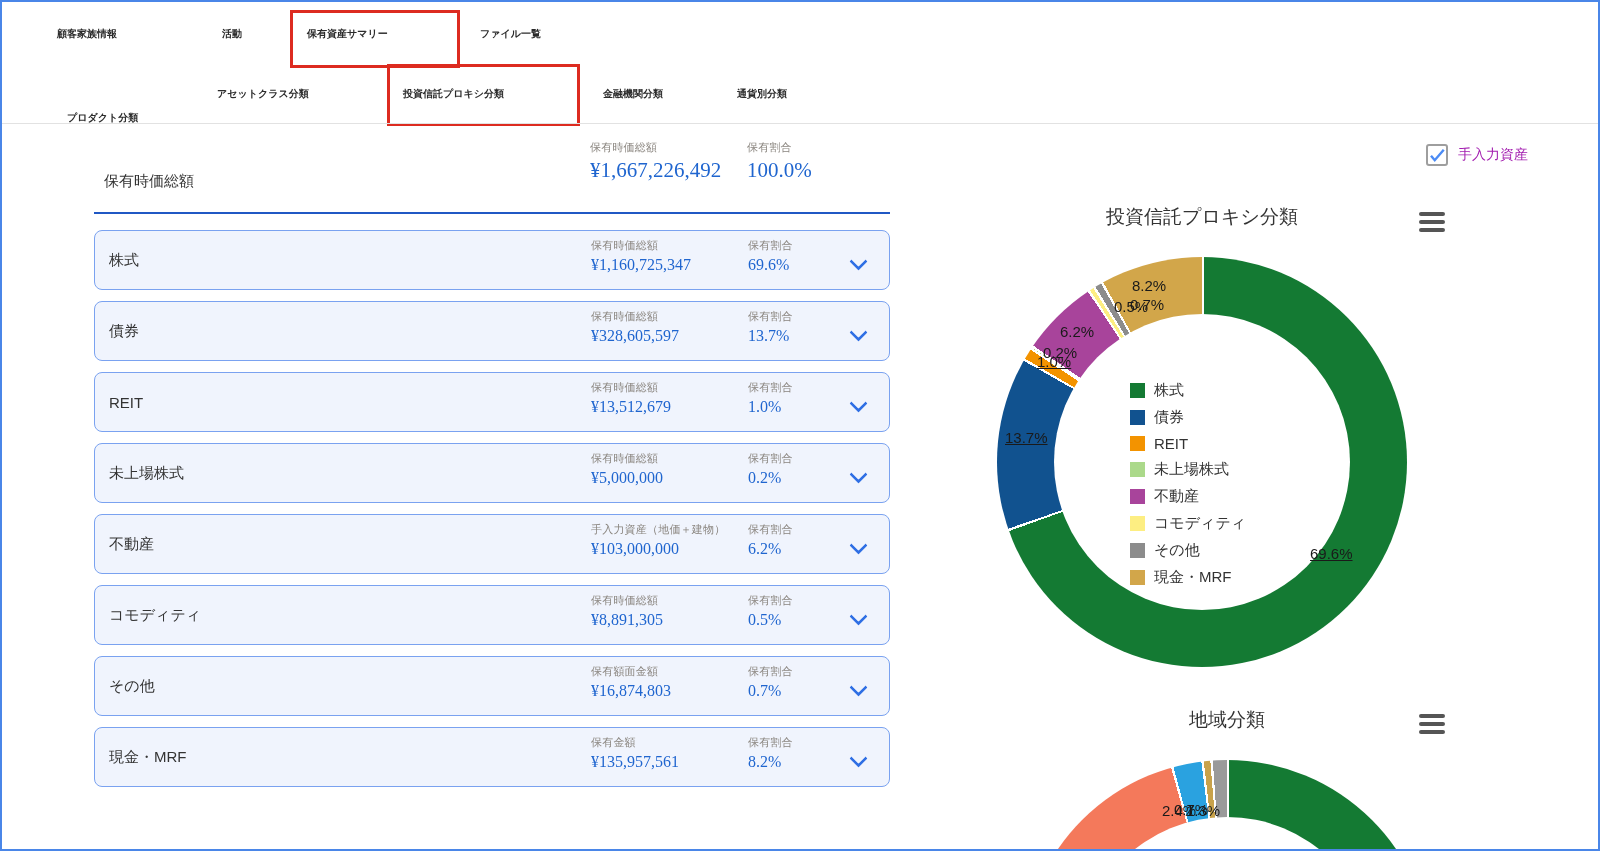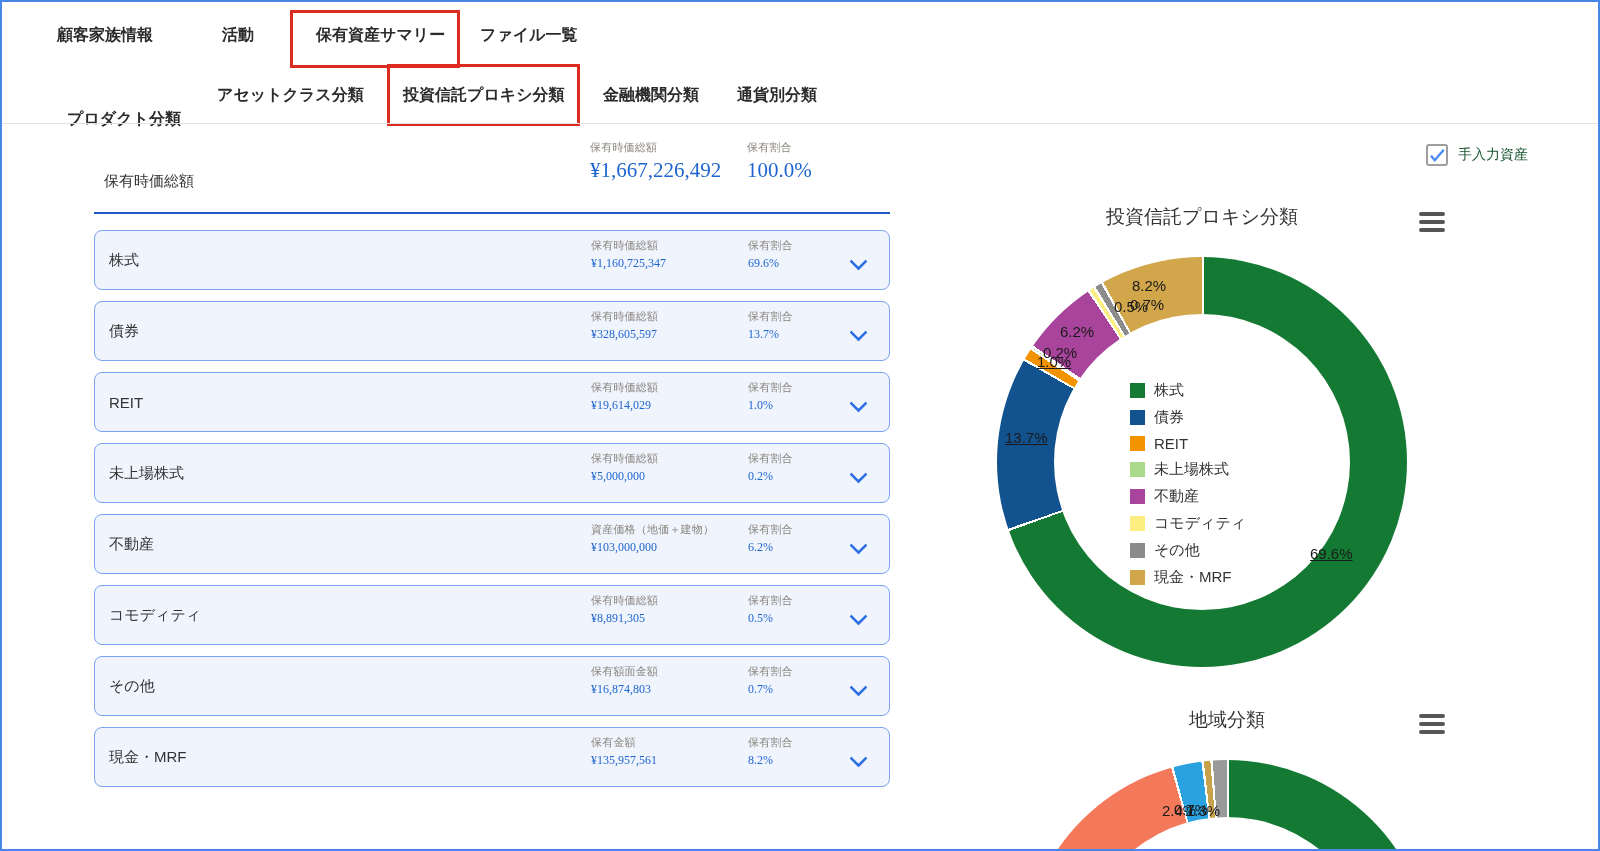--- a/index.html
+++ b/index.html
@@ -2,43 +2,43 @@
 <html><head>
 <meta charset="utf-8">
 <style>
   html,body{margin:0;padding:0;background:#fff;}
   #page{
     position:relative;width:1600px;height:851px;box-sizing:border-box;
     border:2px solid #4a86e8;background:#fff;overflow:hidden;
     font-family:"Liberation Sans",sans-serif;color:#222;
   }
   
-  .tab{position:absolute;font-size:16px;font-weight:600;color:#2b2b2b;white-space:nowrap;cursor:pointer;line-height:20px;}
+  .tab{position:absolute;font-size:10px;font-weight:600;color:#2b2b2b;white-space:nowrap;cursor:pointer;line-height:20px;font-family:Liberation Mono, monospace;}
   .tabs-divider{position:absolute;left:0;top:121px;width:1596px;height:1px;background:#e2e2e2;}
   .annotation{position:absolute;border:3px solid #dd2b20;background:transparent;}
   
   .summary-title{position:absolute;left:102px;top:170px;font-size:15px;color:#333;font-weight:500;}
   .mini-label{font-size:11px;color:#8a857f;letter-spacing:0.2px;white-space:nowrap;}
   .big-value{font-family:"Liberation Serif",serif;font-size:21px;color:#1f65cf;white-space:nowrap;margin-top:3px;}
   .val-group{position:absolute;display:flex;flex-direction:column;}
   .summary-underline{position:absolute;left:92px;top:210px;width:796px;height:2px;background:#2058c4;}
   .asset-card{
     position:absolute;left:92px;width:796px;height:60px;box-sizing:border-box;
     background:#f0f4fd;border:1px solid #7aa2f0;border-radius:8px;cursor:pointer;
   }
   .asset-name{position:absolute;left:14px;top:50%;transform:translateY(-50%);font-size:15px;color:#333;}
   .card-amount{position:absolute;left:496px;top:7px;display:flex;flex-direction:column;}
   .card-ratio{position:absolute;left:653px;top:7px;display:flex;flex-direction:column;}
-  .card-amount .big-value,.card-ratio .big-value{font-size:12px;}
+  .card-amount .big-value,.card-ratio .big-value{font-size:16px;}
   .chev-btn{position:absolute;right:20px;top:50%;transform:translateY(-50%);width:22px;height:22px;background:transparent;border:none;cursor:pointer;padding:0;}
   .chev{display:block;width:10px;height:10px;margin:2px auto 0;border-right:3px solid #2f6fe4;border-bottom:3px solid #2f6fe4;transform:rotate(45deg);border-radius:1px;}
   
   .manual-chk{position:absolute;left:1424px;top:142px;display:flex;align-items:center;gap:10px;cursor:pointer;}
   .chk-box{width:22px;height:22px;box-sizing:border-box;border:2px solid #9e9e9e;border-radius:3px;background:#fff;display:flex;align-items:center;justify-content:center;}
-  .chk-label{font-size:14px;color:#14532d;}
+  .chk-label{font-size:14px;color:#a21caf;}
   
   .chart-title{position:absolute;width:410px;text-align:center;font-size:19px;color:#333;}
   .burger{position:absolute;width:26px;height:20px;display:flex;flex-direction:column;justify-content:space-between;cursor:pointer;background:none;border:none;padding:0;}
   .burger span{display:block;height:4px;background:#555;border-radius:2px;}
   .donut{position:absolute;width:410px;height:410px;border-radius:50%;}
   .donut::after{content:"";position:absolute;left:57px;top:57px;width:296px;height:296px;border-radius:50%;background:#fff;}
   .donut-label{position:absolute;font-size:15px;color:#1a1a1a;z-index:3;white-space:nowrap;}
   .donut-label.ul{text-decoration:underline;}
   .legend{position:absolute;left:133px;top:124px;z-index:4;display:flex;flex-direction:column;gap:8px;}
   .legend-item{display:flex;align-items:center;gap:9px;cursor:pointer;}
@@ -46,21 +46,21 @@
   .legend-item .lt{font-size:15px;color:#333;white-space:nowrap;}
 </style>
 </head>
 <body>
 
 <div id="page">
 
   <nav>
     <span class="tab" style="left:55px;top:23px;">顧客家族情報</span>
     <span class="tab" style="left:220px;top:23px;">活動</span>
-    <span class="tab" style="left:314px;top:23px;">保有資産サマリー</span>
+    <span class="tab" style="left:305px;top:23px;">保有資産サマリー</span>
     <span class="tab" style="left:478px;top:23px;">ファイル一覧</span>
   </nav>
 
   <nav>
     <span class="tab" style="left:65px;top:100px;margin-top:7px;">プロダクト分類</span>
     <span class="tab" style="left:215px;top:83px;">アセットクラス分類</span>
     <span class="tab" style="left:401px;top:83px;">投資信託プロキシ分類</span>
     <span class="tab" style="left:601px;top:83px;">金融機関分類</span>
     <span class="tab" style="left:735px;top:83px;">通貨別分類</span>
   </nav>
@@ -115,21 +115,21 @@
         <span class="big-value">13.7%</span>
       </span>
     <button class="chev-btn">
         <i class="chev"></i>
       </button>
   </div>
   <div class="asset-card" style="top:370px;">
     <span class="asset-name">REIT</span>
     <span class="card-amount">
         <span class="mini-label">保有時価総額</span>
-        <span class="big-value">¥19,614,029</span>
+        <span class="big-value">¥13,512,679</span>
       </span>
     <span class="card-ratio">
         <span class="mini-label">保有割合</span>
         <span class="big-value">1.0%</span>
       </span>
     <button class="chev-btn">
         <i class="chev"></i>
       </button>
   </div>
   <div class="asset-card" style="top:441px;">
@@ -142,21 +142,21 @@
         <span class="mini-label">保有割合</span>
         <span class="big-value">0.2%</span>
       </span>
     <button class="chev-btn">
         <i class="chev"></i>
       </button>
   </div>
   <div class="asset-card" style="top:512px;">
     <span class="asset-name">不動産</span>
     <span class="card-amount">
-        <span class="mini-label">資産価格（地価＋建物）</span>
+        <span class="mini-label">手入力資産（地価＋建物）</span>
         <span class="big-value">¥103,000,000</span>
       </span>
     <span class="card-ratio">
         <span class="mini-label">保有割合</span>
         <span class="big-value">6.2%</span>
       </span>
     <button class="chev-btn">
         <i class="chev"></i>
       </button>
   </div>

